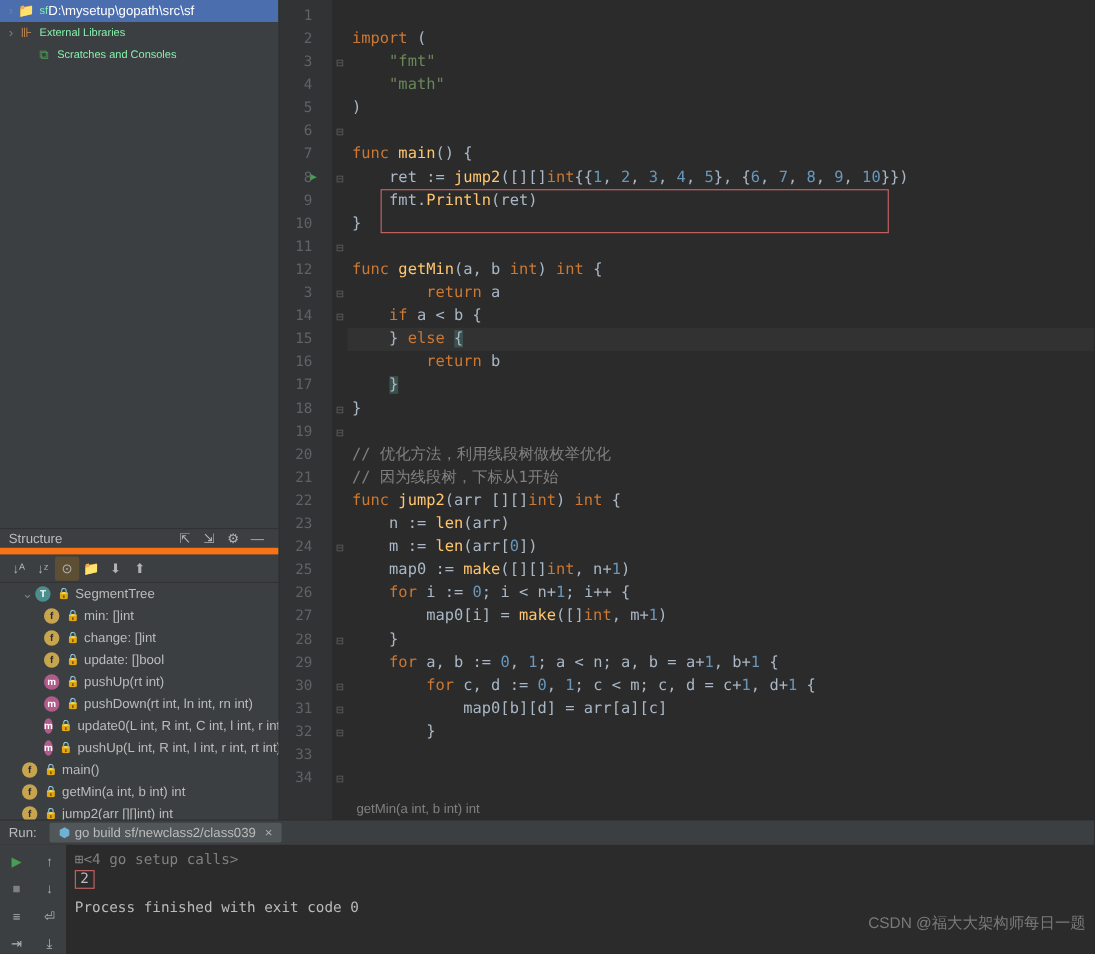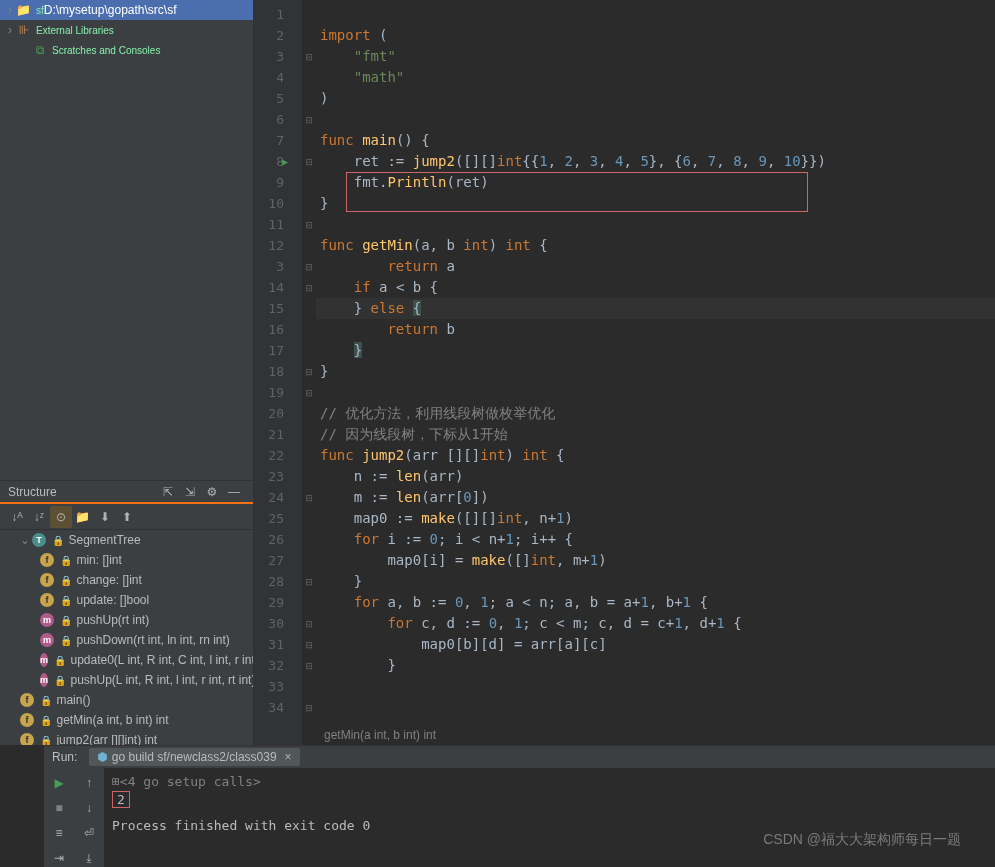--- a/index.html
+++ b/index.html
@@ -46,21 +46,21 @@
 .tree-path { color: #ffffff; font-size: 12px; }
 .folder-icon { color: #87939a; }
 .lib-icon { color: #cc8f52; }
 .scratch-icon { color: #499c54; }
 
 .structure-header {
   display: flex;
   align-items: center;
   height: 24px;
   border-top: 1px solid #323232;
-  border-bottom: 2px solid #f97316;
+  border-bottom: 6px solid #f97316;
   padding: 0 8px;
   background: #3c3f41;
 }
 .structure-title { flex: 1; color: #bbbbbb; }
 .struct-toolbtn {
   width: 22px; height: 22px;
   display: inline-flex; align-items: center; justify-content: center;
   color: #afb1b3; cursor: pointer;
 }
 .structure-toolbar {
@@ -174,21 +174,20 @@
   font-size: 12px;
   padding-left: 8px;
   display: flex;
   align-items: center;
 }
 
 .run-panel {
   border-top: 1px solid #323232;
   background: #2b2b2b;
   height: 122px;
-  margin-left: 44px;
 }
 .run-tab-bar {
   display: flex;
   align-items: center;
   height: 22px;
   background: #3c3f41;
   padding-left: 8px;
 }
 .run-label { color: #bbbbbb; margin-right: 12px; }
 .run-tab {
@@ -230,21 +229,21 @@
 }
 .output-fold { color: #808080; }
 .output-box {
   display: inline-block;
   border: 1px solid #cc6666;
   padding: 0 4px;
   margin-top: 2px;
 }
 .watermark {
   position: absolute;
-  right: 34px;
+  right: 8px;
   bottom: 18px;
   color: #7a7a7a;
   font-size: 14px;
 }
 .brace-hl { background: #3b514d; }
 </style>
 </head>
 <body>
 
 <div class="main-split">

